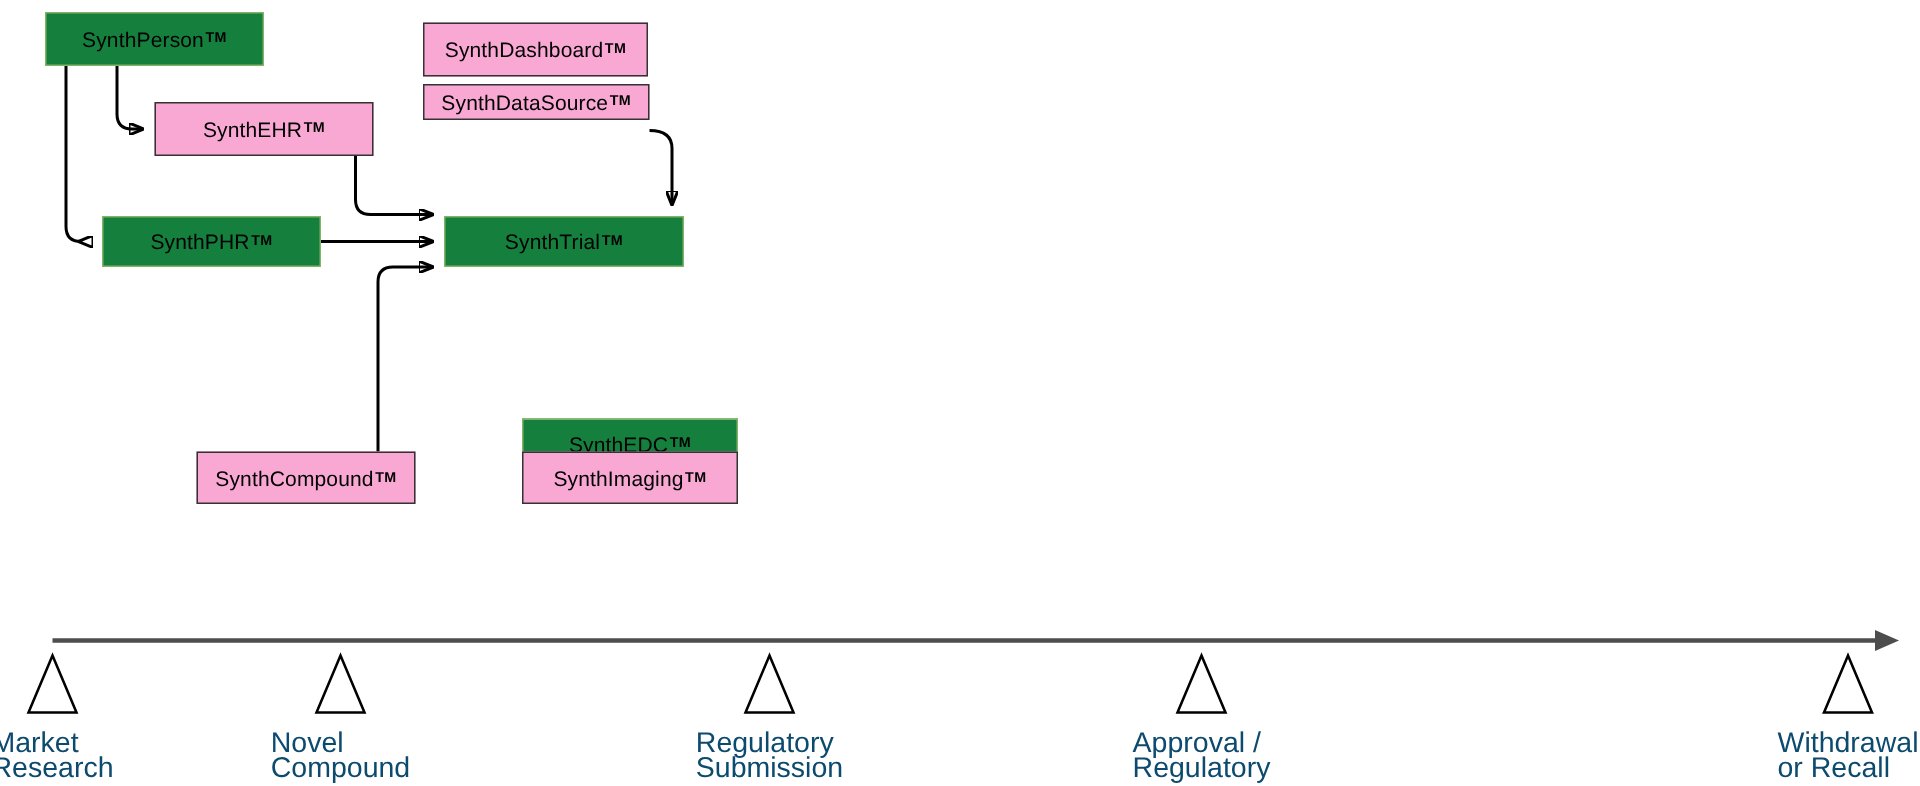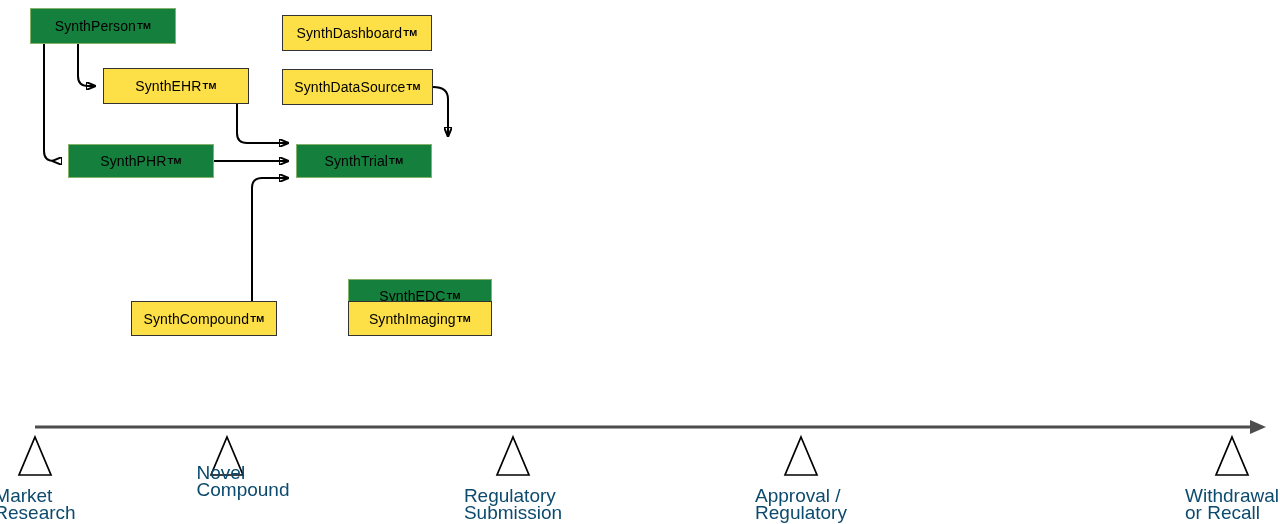--- a/index.html
+++ b/index.html
@@ -25,21 +25,21 @@
   .node .lbl{display:inline-block;}
   .node sup{
     font-size:9.5px;
     font-weight:bold;
     vertical-align:super;
     line-height:0;
     margin-left:1px;
     letter-spacing:.3px;
   }
   .node.green{background:#15803d;border:1px solid #82b366;}
-  .node.white{background:#fde047;border:1.6px solid #333333;}
+  .node.white{background:#f9a8d4;border:1.6px solid #333333;}
 
   .tl-label{
     position:absolute;
     text-align:left;
     font-size:19px;
     color:#0c4a6e;
     line-height:17px;
     white-space:pre-line;
     transform:translateX(-50%);
   }
@@ -82,31 +82,31 @@
   <div class="node white" style="left:282px;top:15px;width:150px;height:36px;">
     <span class="lbl">SynthDashboard</span>
       <sup>TM</sup>
   </div>
 
   <div class="node white" style="left:103px;top:68px;width:146px;height:36px;">
     <span class="lbl">SynthEHR</span>
       <sup>TM</sup>
   </div>
 
-  <div class="node white" style="left:282px;top:69px;width:151px;height:36px;">
+  <div class="node white" style="left:282px;top:56px;width:151px;height:24px;">
     <span class="lbl">SynthDataSource</span>
       <sup>TM</sup>
   </div>
 
   <div class="node green" style="left:68px;top:144px;width:146px;height:34px;">
     <span class="lbl">SynthPHR</span>
       <sup>TM</sup>
   </div>
 
-  <div class="node green" style="left:296px;top:144px;width:136px;height:34px;">
+  <div class="node green" style="left:296px;top:144px;width:160px;height:34px;">
     <span class="lbl">SynthTrial</span>
       <sup>TM</sup>
   </div>
 
 
   <div class="node green" style="left:348px;top:253px;width:144px;height:34px;margin-top:26px;">
     <span class="lbl">SynthEDC</span>
       <sup>TM</sup>
   </div>
 
@@ -126,21 +126,21 @@
 
     <path class="tri" d="M35,437 L51,475 L19,475 z"></path>
     <path class="tri" d="M227,437 L243,475 L211,475 z"></path>
     <path class="tri" d="M513,437 L529,475 L497,475 z"></path>
     <path class="tri" d="M801,437 L817,475 L785,475 z"></path>
     <path class="tri" d="M1232,437 L1248,475 L1216,475 z"></path>
   </svg>
 
   <div class="tl-label" style="left:35px;top:487px;">Market
 Research</div>
-  <div class="tl-label" style="left:227px;top:464px;margin-left:16px;">Novel
+  <div class="tl-label" style="left:227px;top:487px;">Novel
 Compound</div>
   <div class="tl-label" style="left:513px;top:487px;">Regulatory
 Submission</div>
   <div class="tl-label" style="left:801px;top:487px;">Approval /
 Regulatory</div>
   <div class="tl-label" style="left:1232px;top:487px;">Withdrawal
 or Recall</div>
 
 </div>
 

